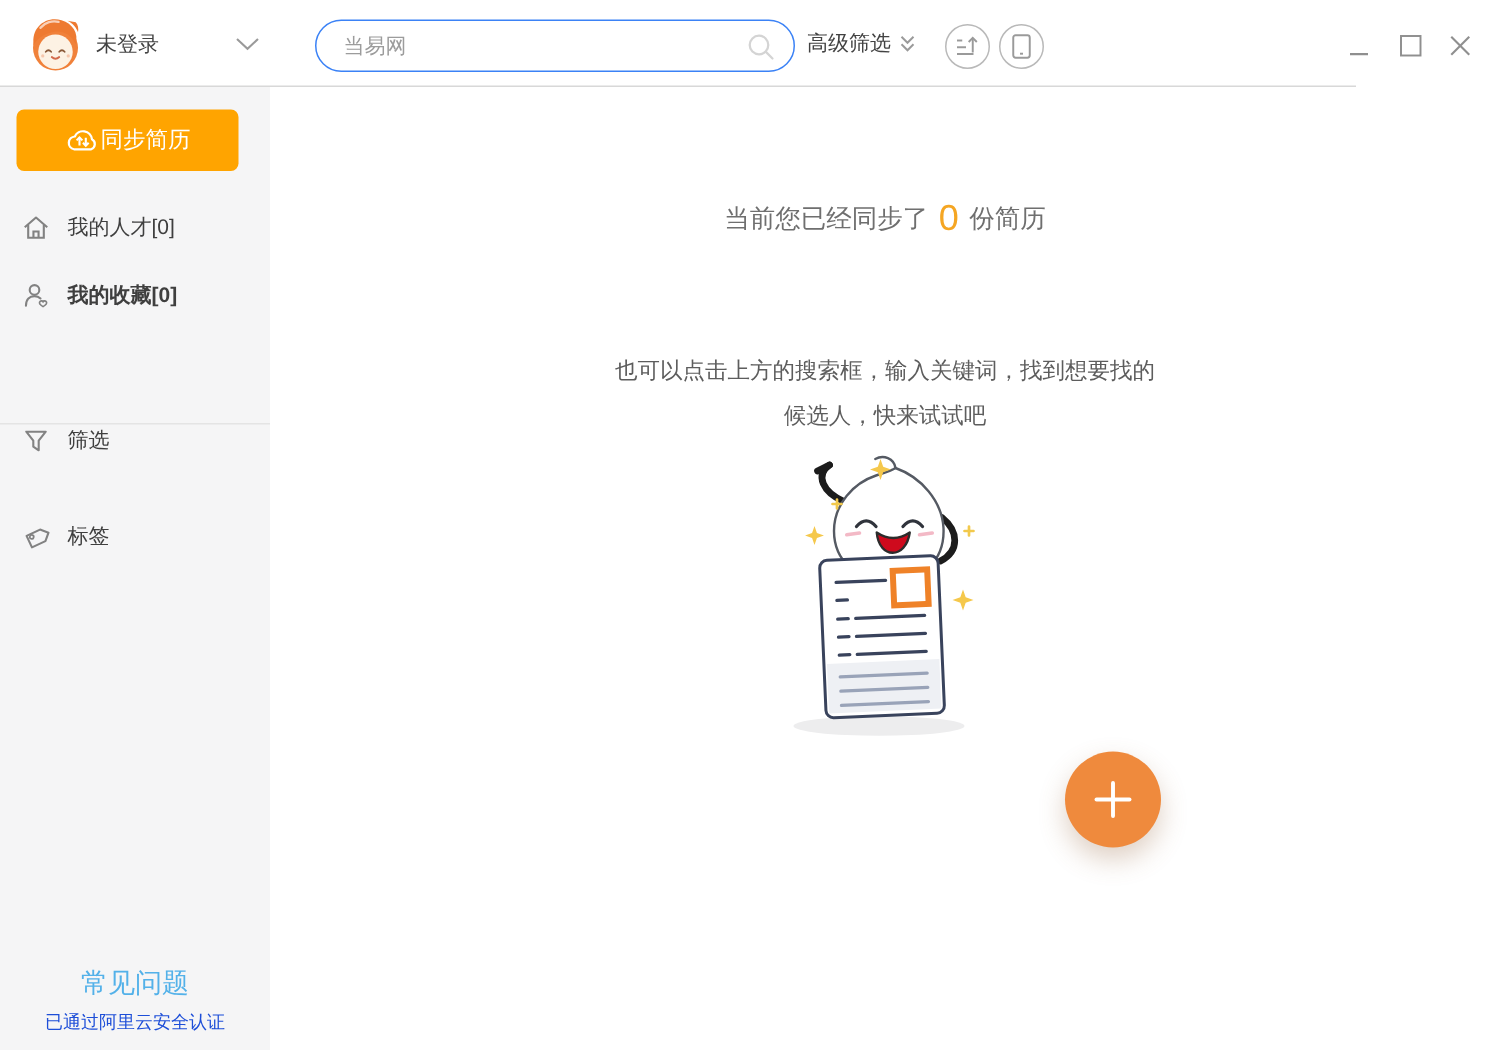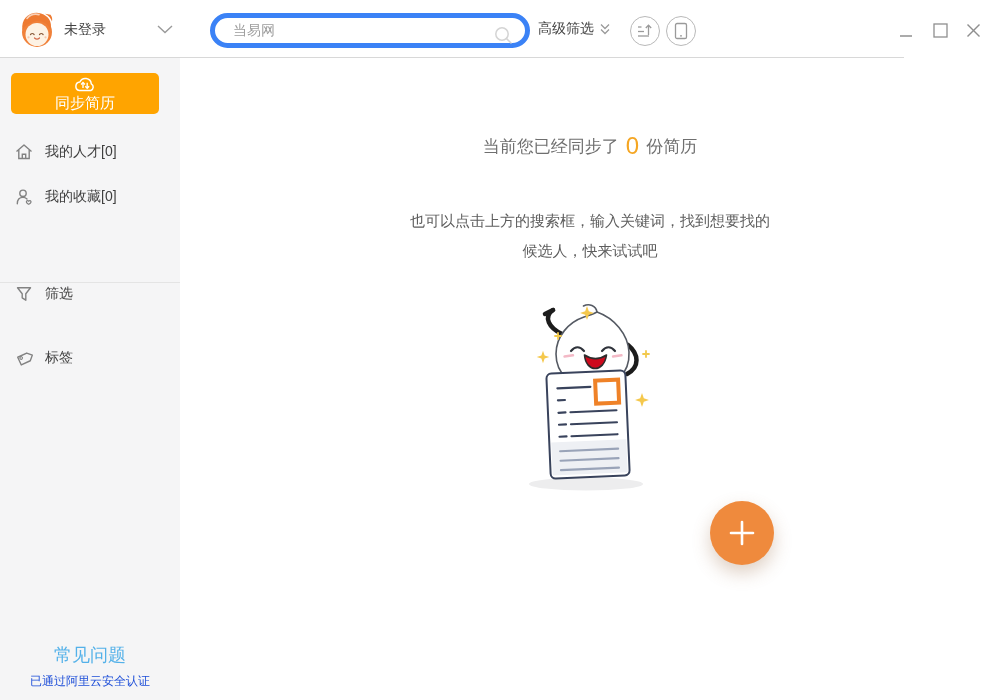--- a/index.html
+++ b/index.html
@@ -12,21 +12,21 @@
   svg { display:block; }
 
   
   .header { position:absolute; top:0; left:0; width:904px; height:58px;
             background:#fff; border-bottom:1px solid #d8d8d8; z-index:5; }
   .logo { position:absolute; left:17px; top:9px; width:40px; height:40px; }
   .user-name { position:absolute; left:64px; top:0; height:58px; line-height:58px;
                font-size:14px; color:#424242; }
   .user-chevron { position:absolute; left:157px; top:25px; cursor:pointer; }
   .search-box { position:absolute; left:210px; top:13px; width:320px; height:35px;
-                border:5px solid #3b82f6; border-radius:18px; background:#fff; }
+                border:1px solid #3b82f6; border-radius:18px; background:#fff; }
   .search-box input { width:100%; height:100%; border:none; outline:none; background:transparent;
                       padding:0 42px 0 18px; font-size:14px; color:#9c9c9c;
                       font-family:inherit; }
   .search-icon { position:absolute; right:11px; top:7px; }
   .adv-filter { position:absolute; left:538px; top:0; height:58px;
                 display:flex; align-items:center; gap:4px; cursor:pointer;
                 font-size:14px; color:#424242; }
   .circle-btn { position:absolute; top:16px; width:30px; height:30px;
                 border:1px solid #b9b9b9; border-radius:50%;
                 display:flex; align-items:center; justify-content:center; cursor:pointer; }
@@ -37,39 +37,39 @@
   .win-min   { left:896px; top:22px; }
   .win-max   { left:930px; top:20px; }
   .win-close { left:963px; top:20px; }
 
   
   .sidebar { position:absolute; top:58px; left:0; width:180px; height:642px;
              background:#f5f5f6; }
   .sync-btn { position:absolute; left:11px; top:15px; width:148px; height:41px;
               background:#ffa400; border:none; border-radius:5px; color:#fff;
               display:flex; align-items:center; justify-content:center; 
-              font-size:15px; cursor:pointer; font-family:inherit;flex-direction:column; }
+              font-size:15px; cursor:pointer; font-family:inherit; }
   .nav-item { position:absolute; left:0; width:180px; height:32px;
               display:flex; align-items:center; gap:11px; padding-left:14px;
               font-size:14px; color:#3f3f3f; cursor:pointer; }
-  .ni-1 { top:78px; } .ni-2 { top:123px; } .ni-3 { top:168px; }
+  .ni-1 { top:78px; } .ni-2 { top:123px;font-weight:bold; } .ni-3 { top:168px; }
   .side-divider { position:absolute; top:224px; left:0; width:180px; height:1px;
                   background:#e4e4e4; }
   .ni-4 { top:220px; } .ni-5 { top:284px; }
   .faq-link { position:absolute; top:585px; left:0; width:180px; text-align:center;
               font-size:18px; color:#53b1e9; cursor:pointer; }
   .security-note { position:absolute; top:615px; left:0; width:180px; text-align:center;
                    font-size:12px; color:#1d4ed8; }
 
   
   .main { position:absolute; left:180px; top:58px; width:820px; height:642px; background:#fff; }
   .sync-status { position:absolute; top:74px; left:0; width:100%; text-align:center;
                  font-size:17px; color:#6f6f6f; }
   .sync-count { font-size:24px; color:#f5a623; margin:0 7px; vertical-align:-2px; }
-  .hint { position:absolute; top:148px; left:0; width:100%; text-align:center;
+  .hint { position:absolute; top:175px; left:0; width:100%; text-align:center;
           font-size:15px; color:#5d5d5d; line-height:30px; }
   .illustration { position:absolute; left:290px; top:242px; width:230px; height:195px; }
   .fab { position:absolute; left:530px; top:443px; width:64px; height:64px;
          border-radius:50%; background:#ef8a3d; border:none; cursor:pointer;
          display:flex; align-items:center; justify-content:center;
          box-shadow:0 8px 18px rgba(150,100,60,.30); }
 </style>
 </head>
 <body>
 

